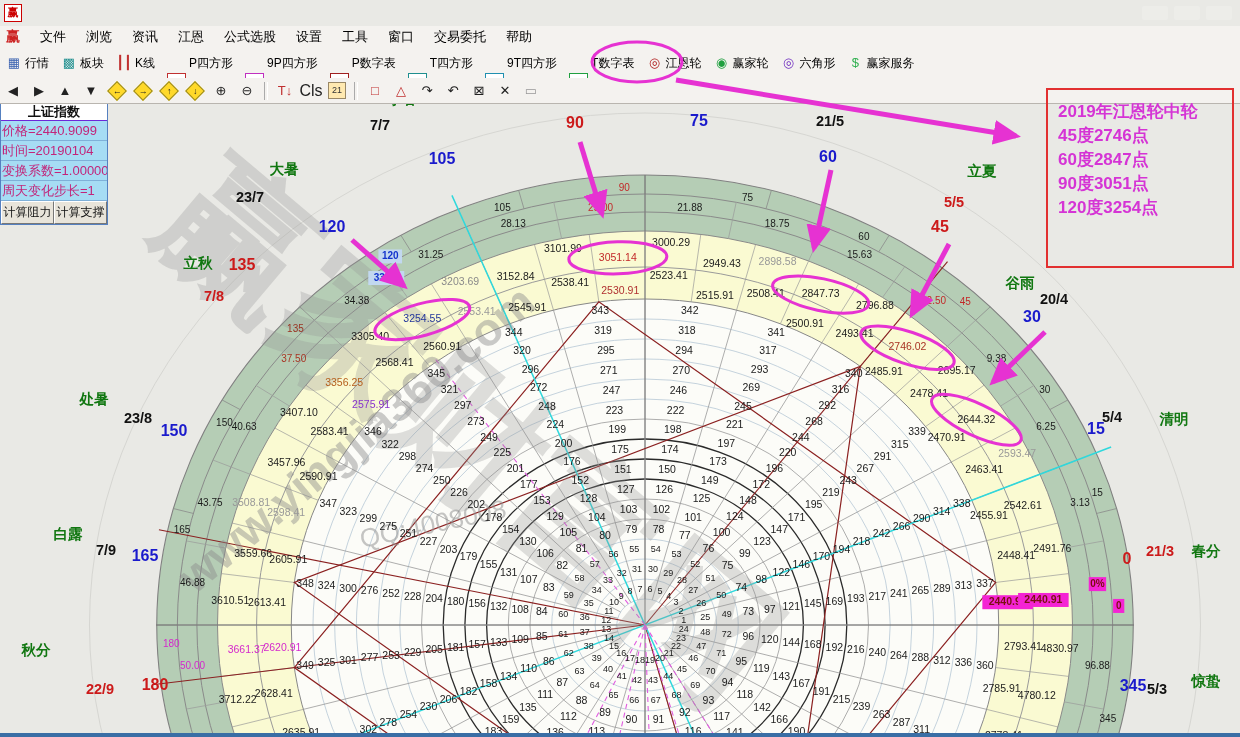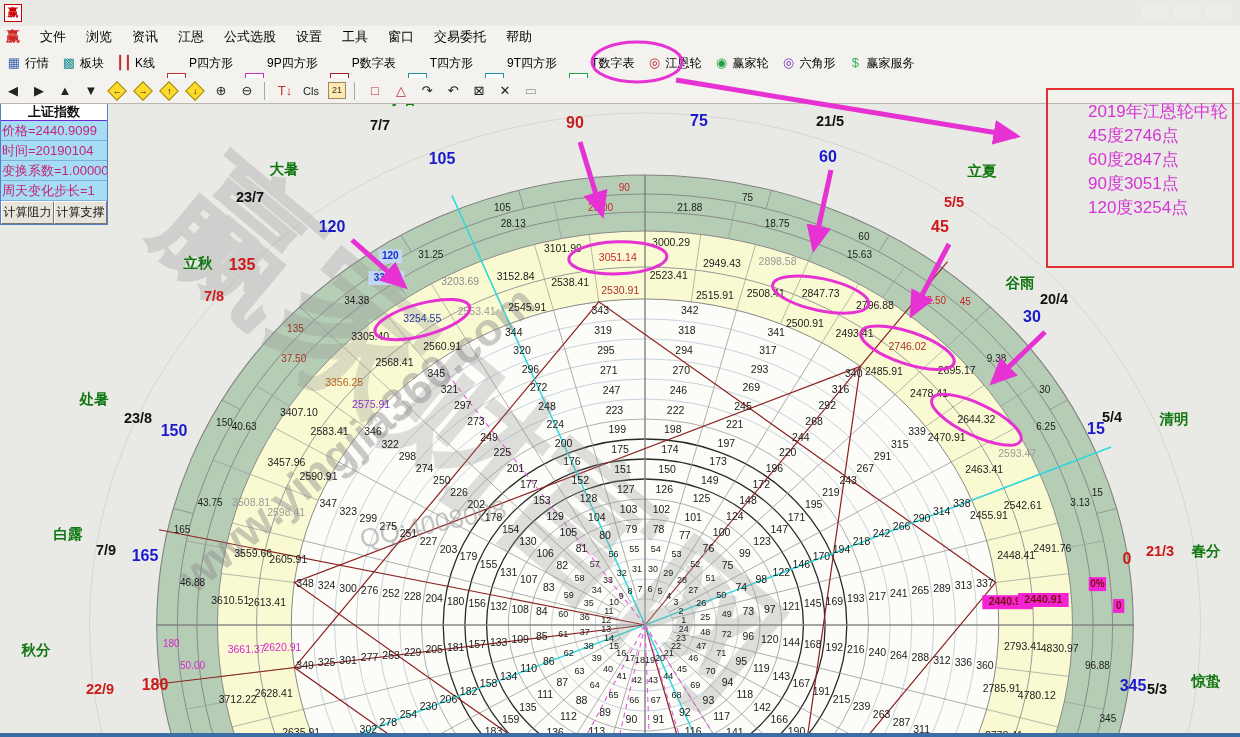--- a/index.html
+++ b/index.html
@@ -37,21 +37,21 @@
   .info-title{background:#ffffff;color:#111;text-align:center;font-weight:bold;height:17px;line-height:17px;
     border-bottom:1px solid #6d28d9;}
   .info-row{height:19px;line-height:19px;color:#c2257a;border-bottom:1px solid #7fb0d8;white-space:nowrap;
     overflow:hidden;padding-left:1px;}
   .info-btns{display:flex;border-radius:9px;}
   .info-btn{flex:1;height:21px;line-height:21px;text-align:center;background:#e8e4da;color:#111;font-size:12px;
     border:1px solid;border-color:#fff #777 #777 #fff;cursor:default;}
   
   .anno-box{position:absolute;left:1046px;top:88px;width:188px;height:180px;z-index:22;
     border:2px solid #e23030;padding:10px 0 0 10px;box-sizing:border-box;}
-  .anno-line{color:#d534d5;font-size:17px;line-height:24px;font-weight:normal;white-space:nowrap;margin-left:30px;}
+  .anno-line{color:#d534d5;font-size:17px;line-height:24px;font-weight:bold;white-space:nowrap;}
   svg text{user-select:none;}
   .blue-strip{position:absolute;left:0;bottom:0;width:1240px;height:4px;background:#3a6ea5;z-index:30;}
 </style>
 </head>
 <body>
 <div id="stage">
 
   <svg id="wheel-svg" style="position:absolute;left:0;top:0;z-index:1" width="1240" height="737">
       <g>
         <ellipse cx="645" cy="625" rx="555.52" ry="512" stroke="#d6d6d2" fill="none" stroke-width="1"></ellipse>
@@ -757,21 +757,21 @@
       </span>
       <span class="t2">
         <span class="dia">
           <span>↓</span>
         </span>
       </span>
       <span class="t2">⊕</span>
       <span class="t2">⊖</span>
       <span class="t2 sep"></span>
       <span class="t2" style="color: rgb(192, 48, 48);">T↓</span>
-      <span class="t2" style="font-size: 11px;">Cls</span>
+      <span class="t2" style="font-size: 16px;">Cls</span>
       <span class="t2">
         <span class="cal">21</span>
       </span>
       <span class="t2 sep"></span>
       <span class="t2" style="color: rgb(192, 48, 48);">□</span>
       <span class="t2" style="color: rgb(192, 48, 48);">△</span>
       <span class="t2">↷</span>
       <span class="t2">↶</span>
       <span class="t2">⊠</span>
       <span class="t2">✕</span>

